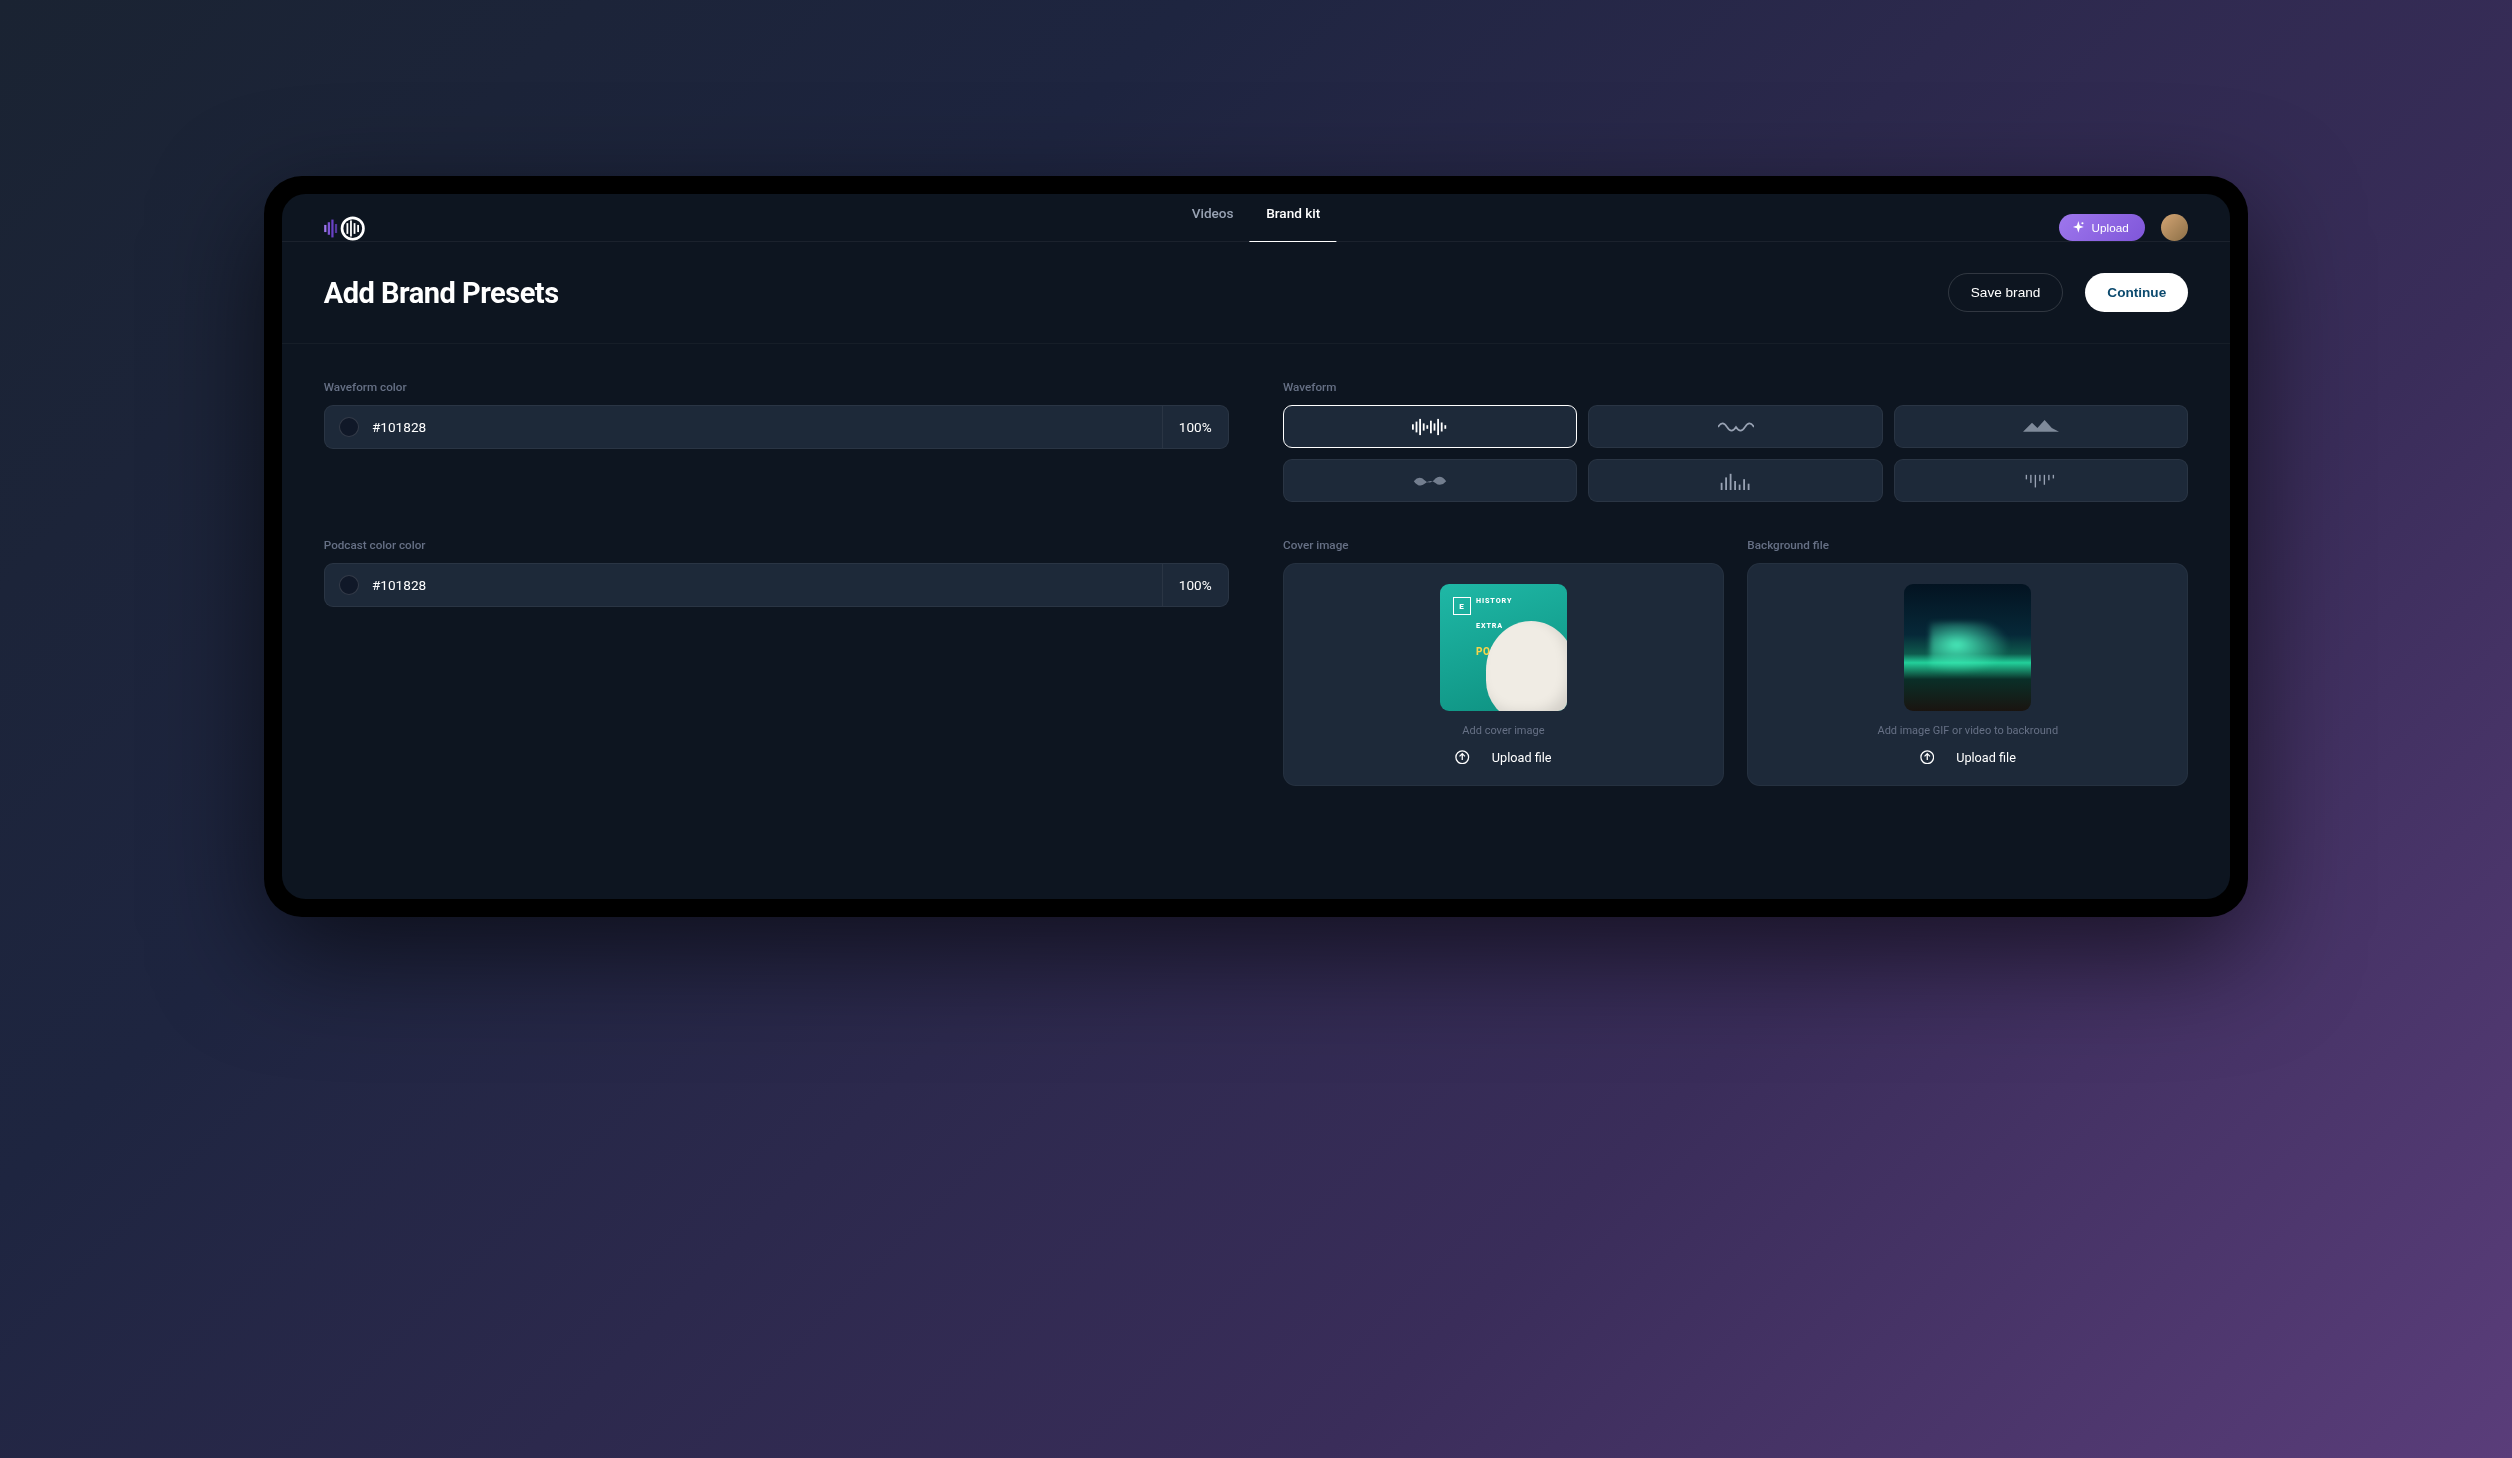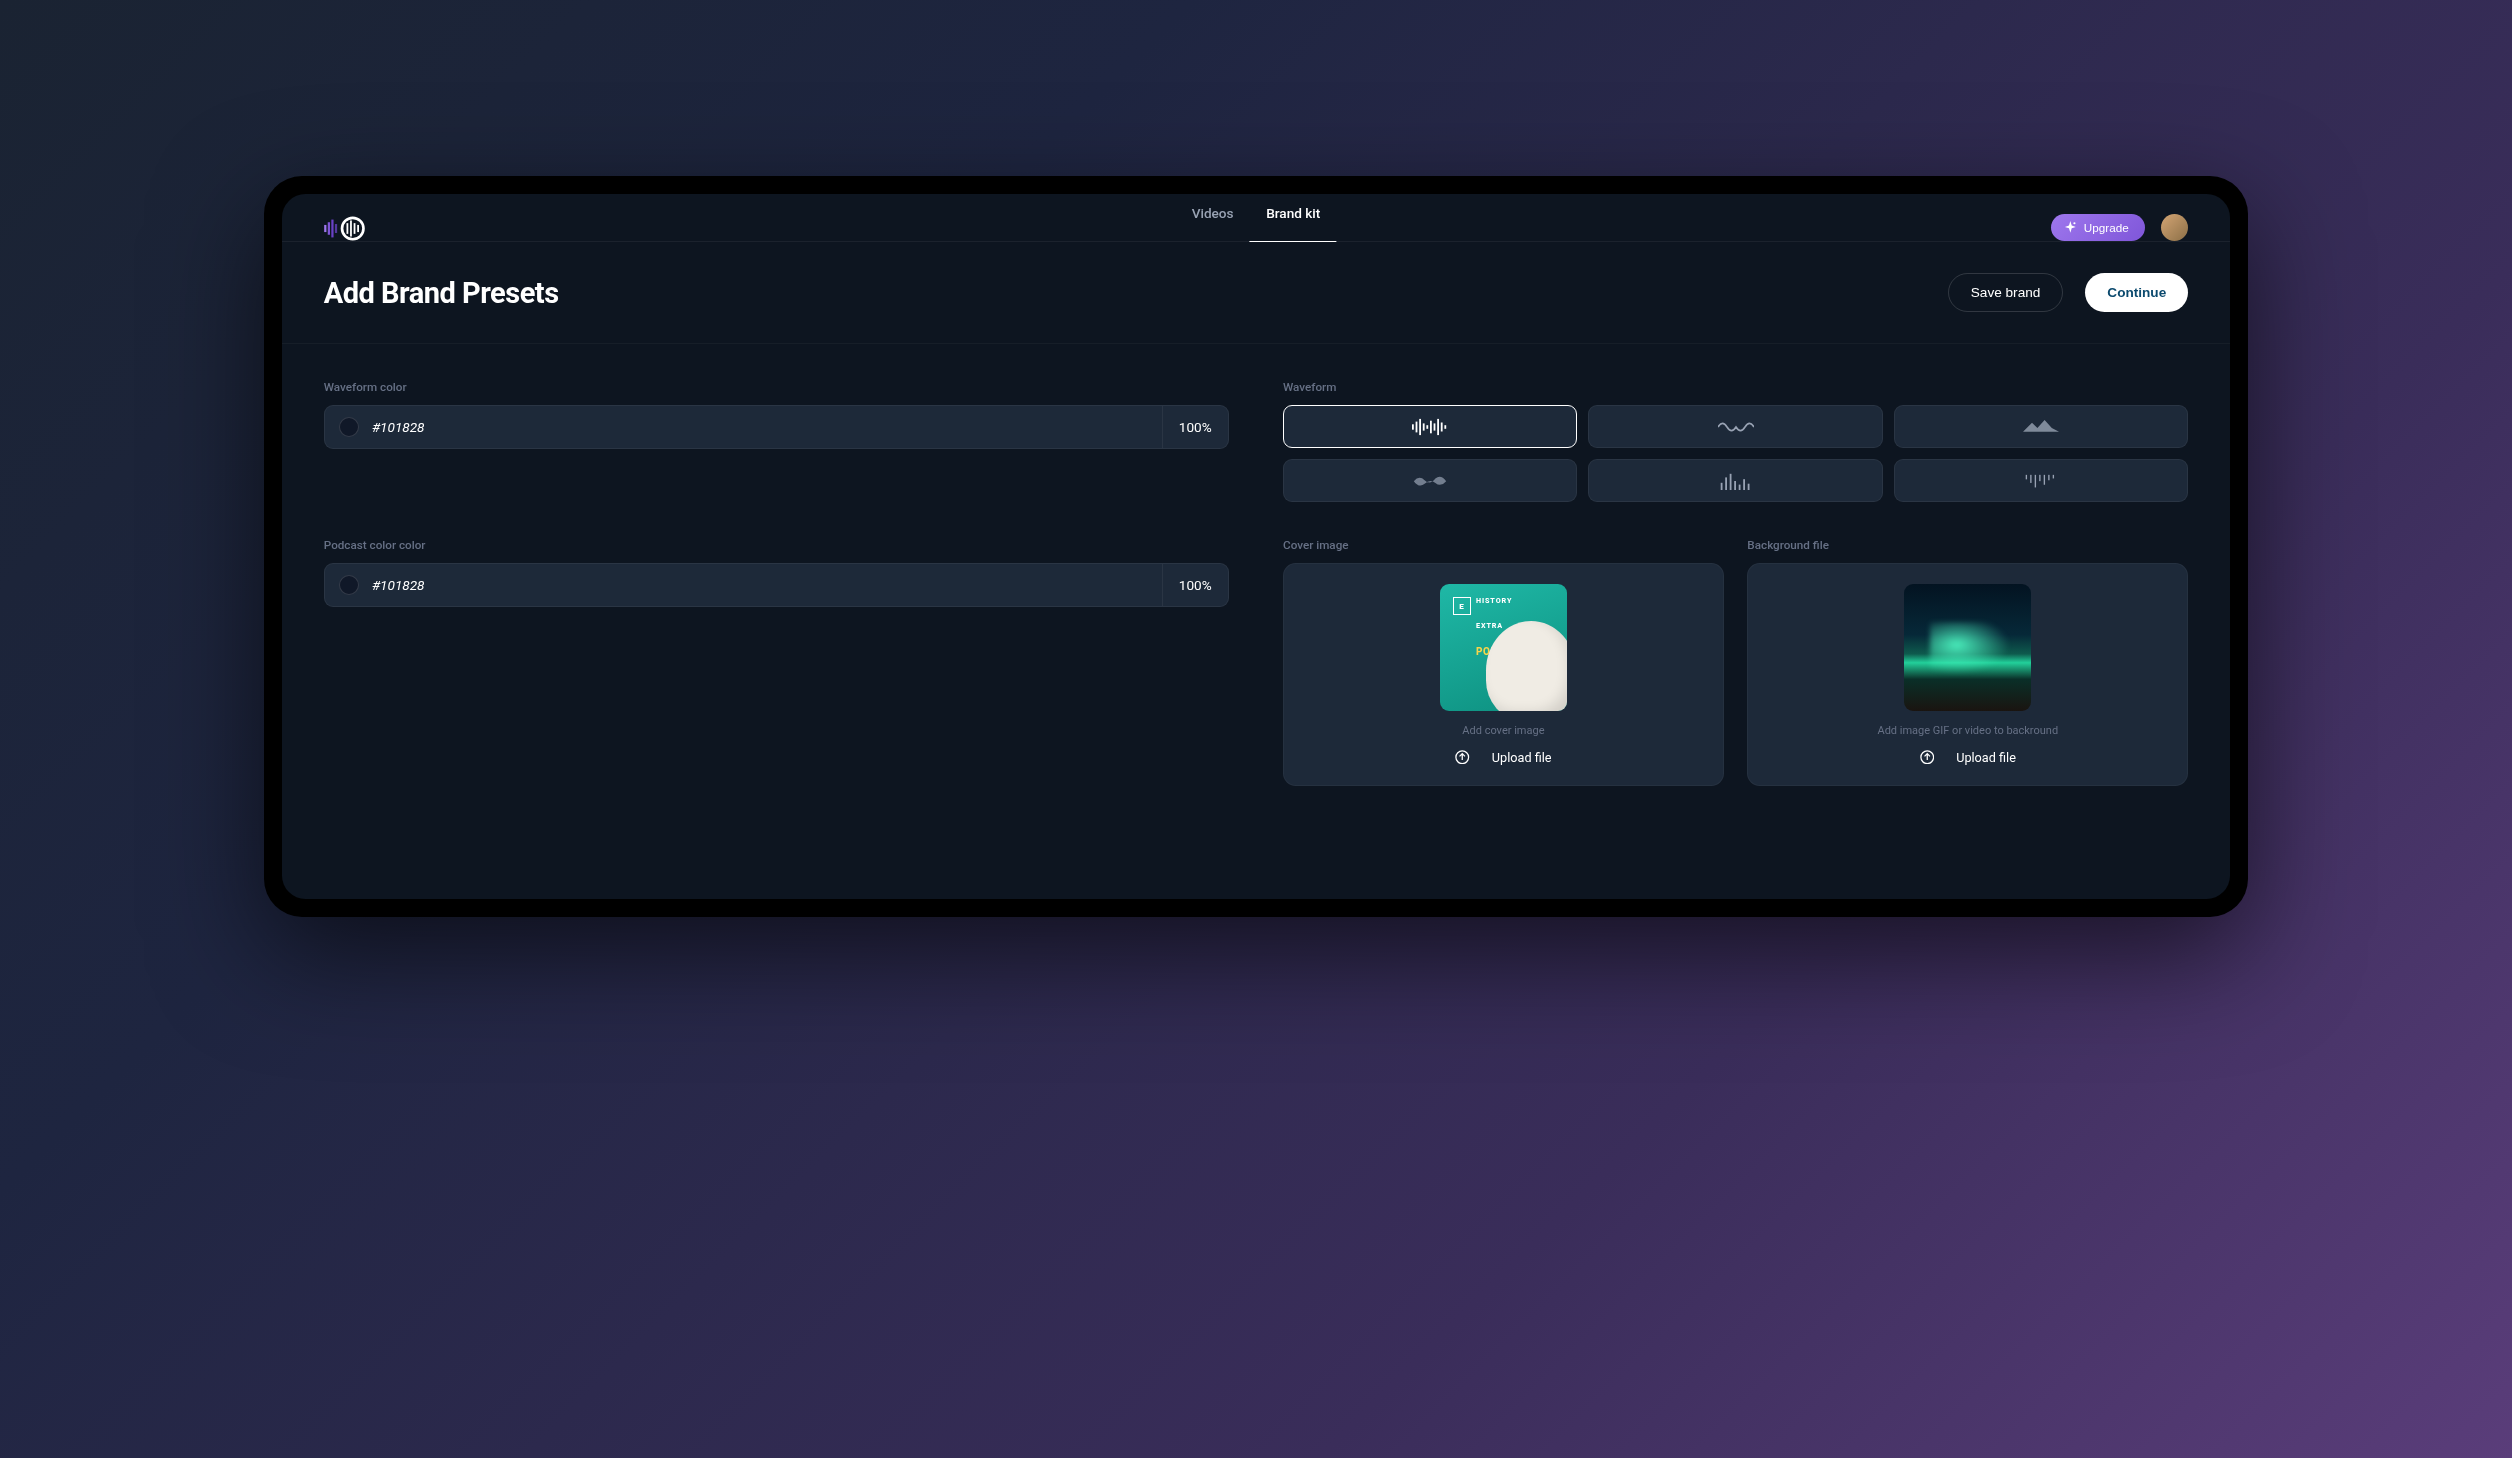--- a/index.html
+++ b/index.html
@@ -84,21 +84,21 @@
 .logo-add { background:#1d2939; color:#98a2b3; font-size:18px; }
 .logo-filled { background:#fff; }
 .field-row { display:flex; gap:0; }
 .color-input {
   flex:1; background:#1d2939; border-radius:9px 0 0 9px;
   display:flex; align-items:center; gap:12.7px;
   padding:11px 14.5px; border:0.9px solid rgba(255,255,255,0.06);
   border-right:none;
 }
 .color-swatch { width:20px; height:20px; border-radius:50%; background:#101828; border:0.9px solid rgba(255,255,255,0.15); }
-.color-hex { color:#fff; font-size:13.6px;font-style:italic; }
+.color-hex { color:#fff; font-size:13.6px; }
 .opacity-box {
   background:#1d2939; border-radius:0 9px 9px 0;
   padding:11px 16.3px; color:#fff; font-size:13.6px;
   border:0.9px solid rgba(255,255,255,0.06);
   display:flex; align-items:center;
 }
 .waveform-grid {
   display:grid; grid-template-columns:repeat(3,1fr); gap:11px;
 }
 .wave-tile {
@@ -173,21 +173,21 @@
       <div class="nav-center">
         <div class="nav-tab">Videos</div>
         <div class="nav-tab active">Brand kit</div>
       </div>
       <div class="nav-right">
         <button class="upgrade-btn">
           <svg width="12.7" height="12.7" viewBox="0 0 14 14">
             <path d="M7 0 L8.5 5 L13 6.5 L8.5 8 L7 13 L5.5 8 L1 6.5 L5.5 5 Z" fill="#fff"></path>
             <circle cx="11.5" cy="2.5" r="1.2" fill="#fff"></circle>
           </svg>
-          <span>Upgrade</span>
+          <span>Upload</span>
         </button>
         <div class="avatar"></div>
       </div>
     </div>
 
     <div class="page-header">
       <h1 class="page-title">Add Brand Presets</h1>
       <div class="header-actions">
         <button class="btn btn-ghost">Save brand</button>
         <button class="btn btn-white">Continue</button>

